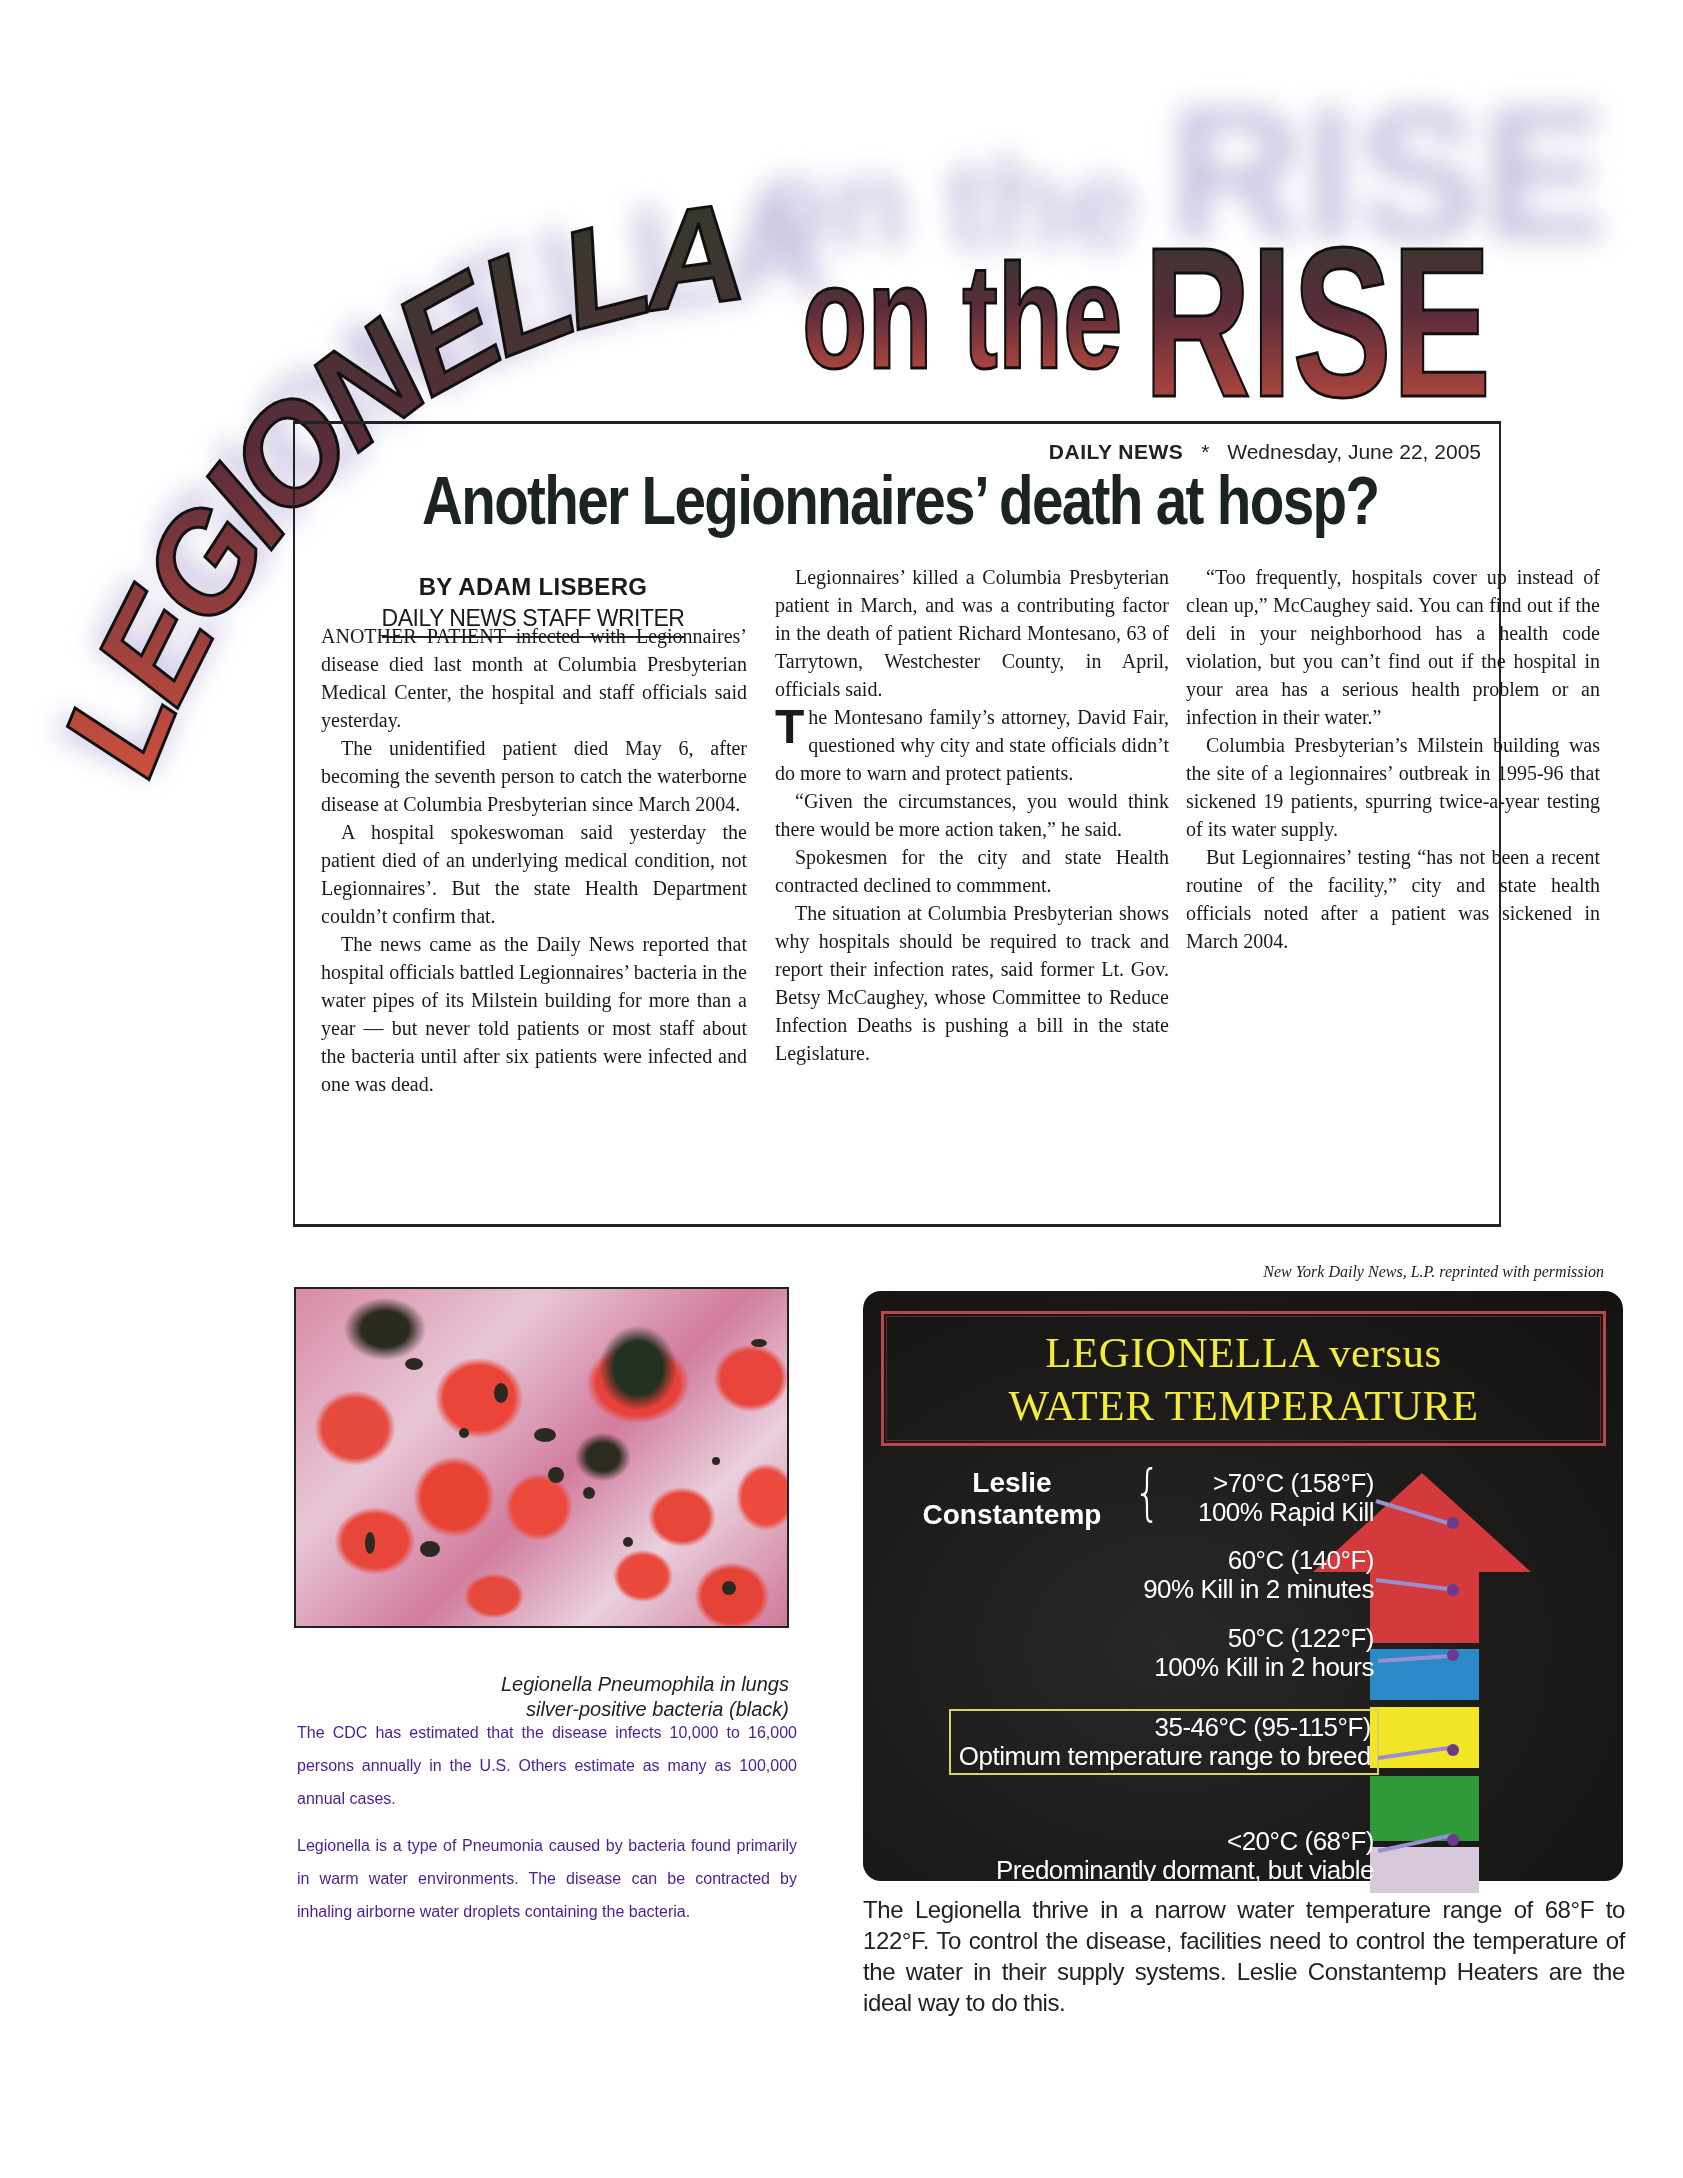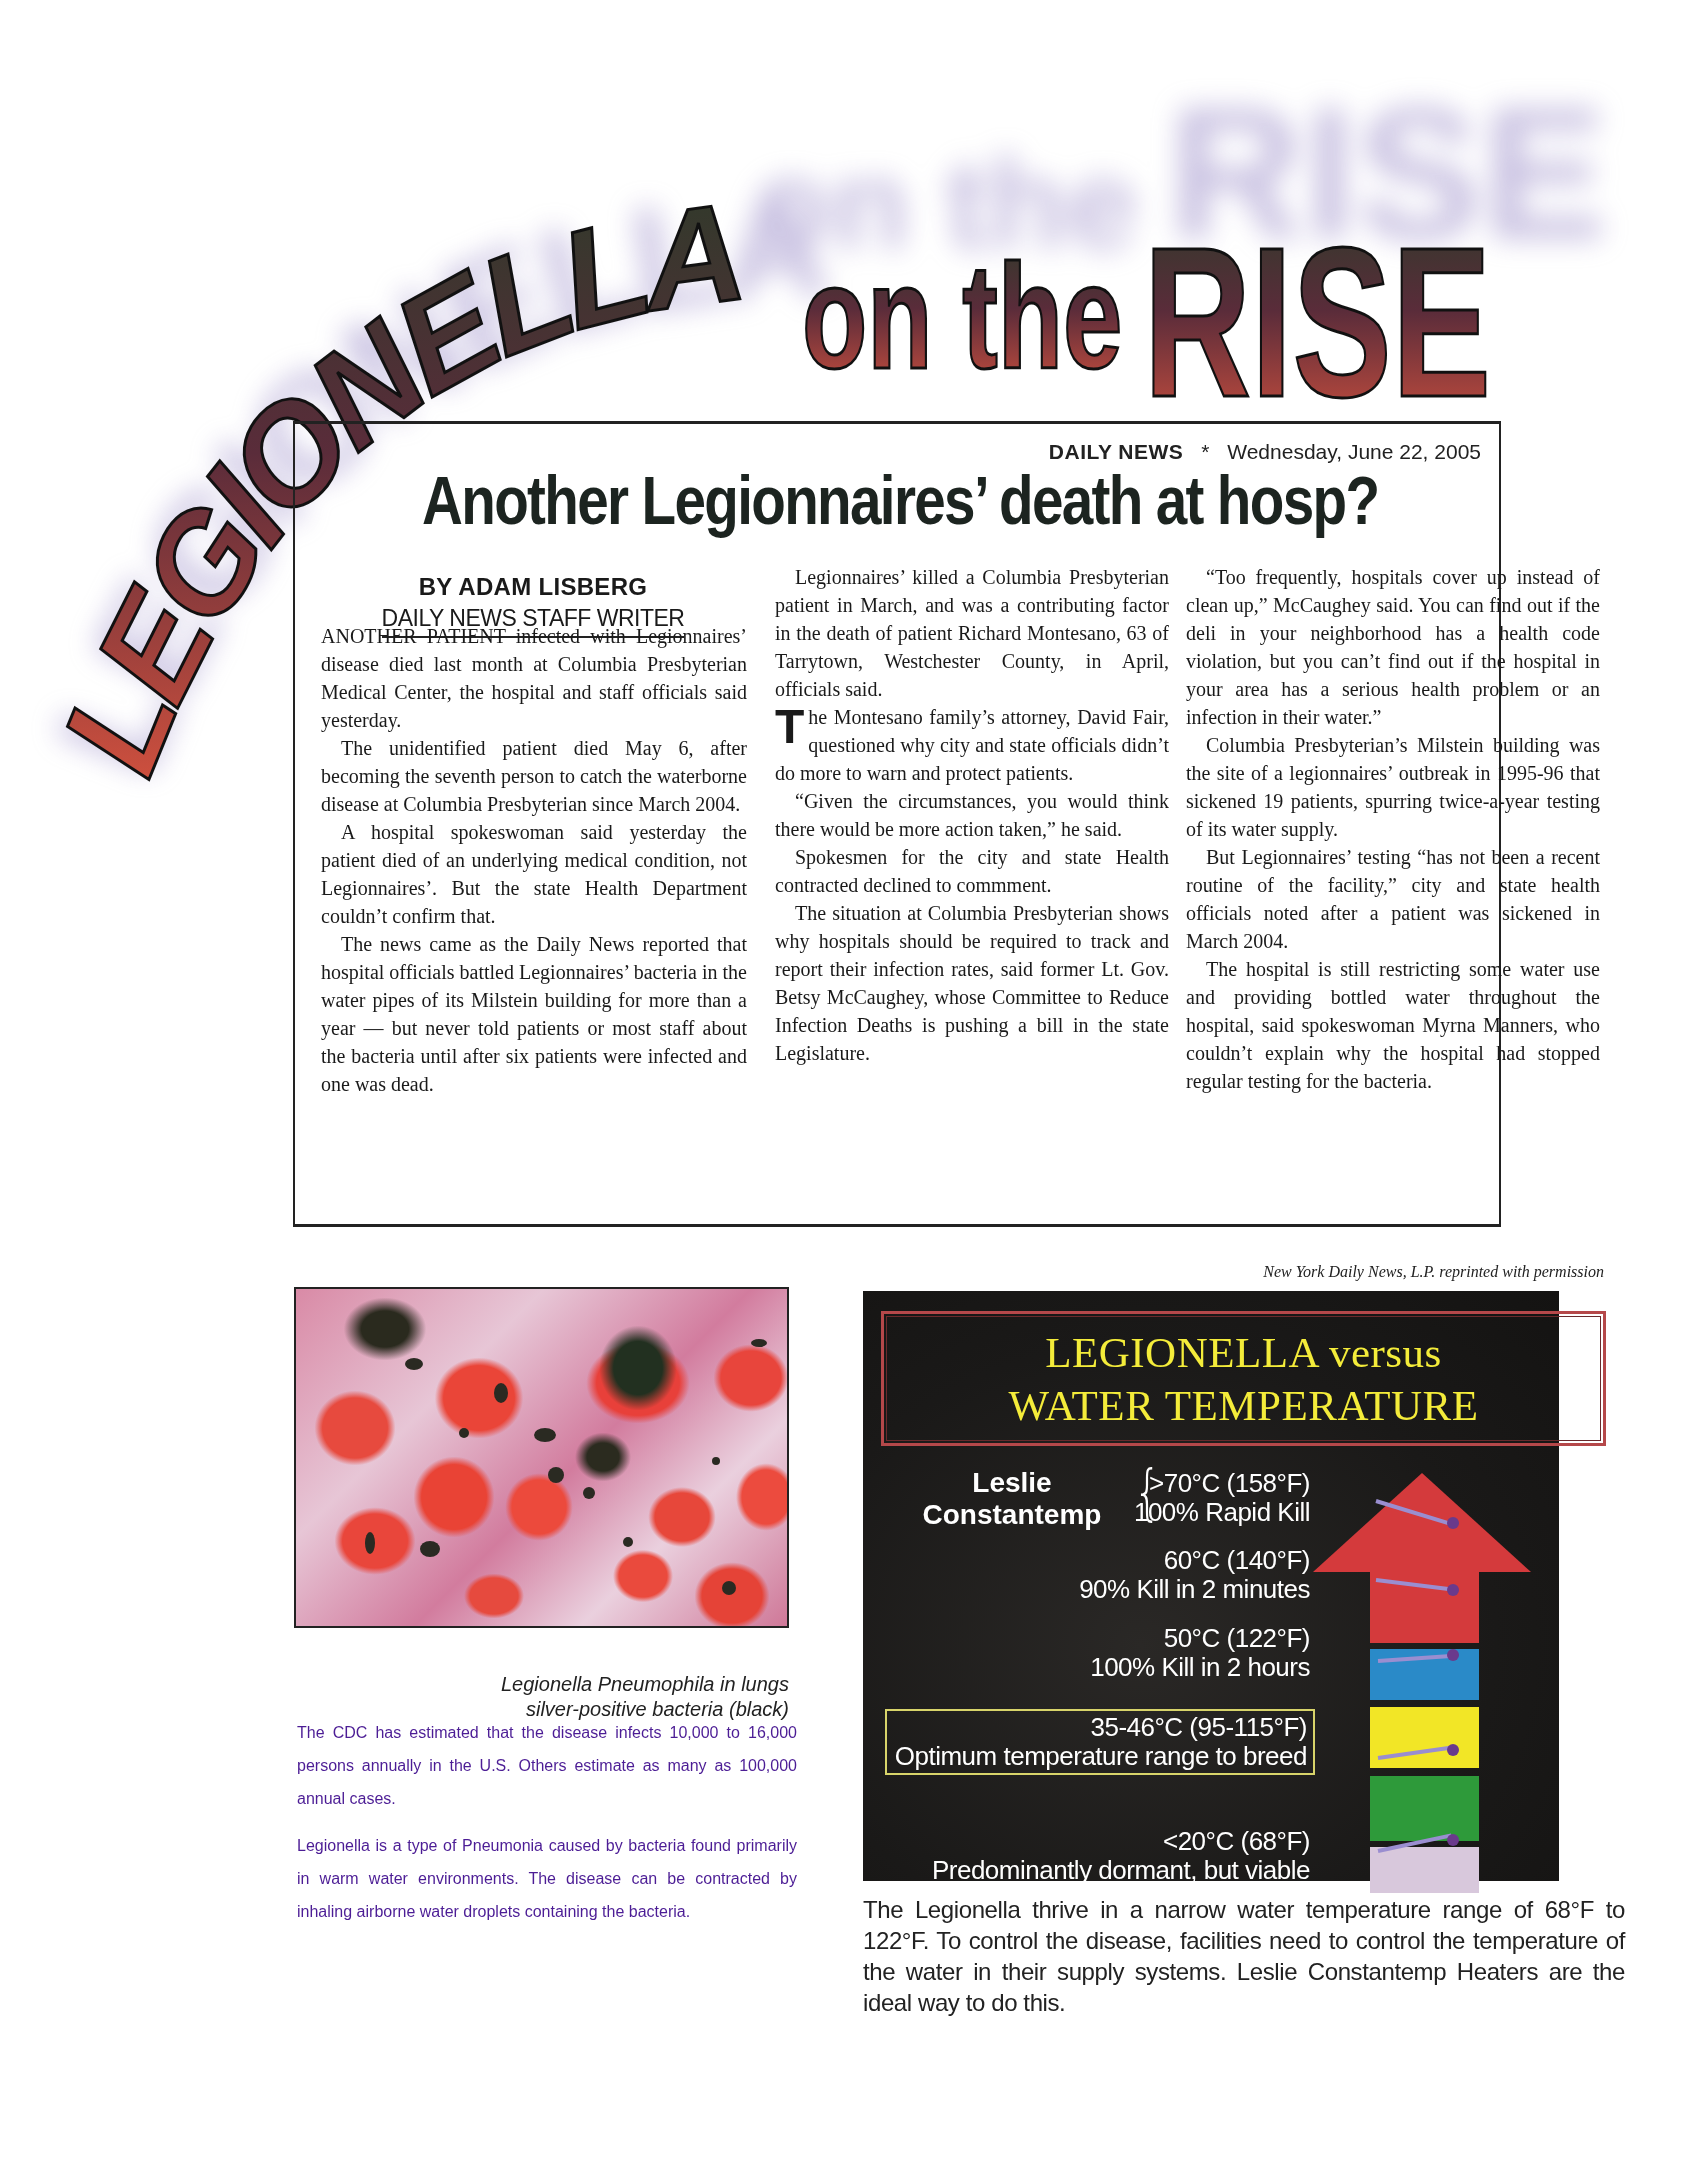--- a/index.html
+++ b/index.html
@@ -73,22 +73,23 @@
     font-family: "Liberation Sans", sans-serif; font-style: italic; font-size: 20px; line-height: 25px; color: #222;
   }
   .left-text {
     position: absolute; left: 297px; top: 1716px; width: 500px;
     font-family: "Liberation Sans", sans-serif; font-size: 16px; line-height: 33px; text-align: justify; color: #4c1d95;
   }
   .left-text p + p { margin-top: 14px; }
 
   
   .temp-panel {
-    position: absolute; left: 863px; top: 1291px; width: 696px; height: 590px;
+    position: absolute; left: 863px; top: 1291px; width: 760px; height: 590px;
     background: radial-gradient(ellipse at 40% 60%, #2a2826 0%, #1a1918 60%, #141312 100%);
+    border-radius: 18px;
   }
   .temp-title-box {
     position: absolute; left: 18px; top: 20px; width: 725px; height: 135px;
     border: 3px solid #b5484a; outline: 1px solid #6a2a2c; outline-offset: -6px;
     text-align: center; padding-top: 12px;
   }
   .temp-title-box div {
     font-family: "Liberation Serif", serif; color: #f4ec3a; font-size: 43px; line-height: 53px; letter-spacing: 0.5px;
   }
   .brand {
@@ -186,21 +187,20 @@
     <p class="noindent"><span class="dropcap">T</span><span>he Montesano family’s attorney, David Fair, questioned why city and state officials didn’t do more to warn and protect patients.</span></p>
     <p>“Given the circumstances, you would think there would be more action taken,” he said.</p>
     <p>Spokesmen for the city and state Health contracted declined to commment.</p>
     <p>The situation at Columbia Presbyterian shows why hospitals should be required to track and report their infection rates, said former Lt. Gov. Betsy McCaughey, whose Committee to Reduce Infection Deaths is pushing a bill in the state Legislature.</p>
   </div>
 
   <div class="col col3">
     <p>“Too frequently, hospitals cover up instead of clean up,” McCaughey said. You can find out if the deli in your neighborhood has a health code violation, but you can’t find out if the hospital in your area has a serious health problem or an infection in their water.”</p>
     <p>Columbia Presbyterian’s Milstein building was the site of a legionnaires’ outbreak in 1995-96 that sickened 19 patients, spurring twice-a-year testing of its water supply.</p>
     <p>But Legionnaires’ testing “has not been a recent routine of the facility,” city and state health officials noted after a patient was sickened in March 2004.</p>
-    <p>The hospital is still restricting some water use and providing bottled water throughout the hospital, said spokeswoman Myrna Manners, who couldn’t explain why the hospital had stopped regular testing for the bacteria.</p>
   </div>
 </div>
 <div class="credit">New York Daily News, L.P. reprinted with permission</div>
 
 <div class="micrograph">
   <span class="dot" style="left:109px;top:69px;width:18px;height:12px"></span>
   <span class="dot" style="left:198px;top:94px;width:14px;height:20px"></span>
   <span class="dot" style="left:238px;top:139px;width:22px;height:14px"></span>
   <span class="dot" style="left:252px;top:178px;width:16px;height:16px"></span>
   <span class="dot" style="left:287px;top:198px;width:12px;height:12px"></span>

